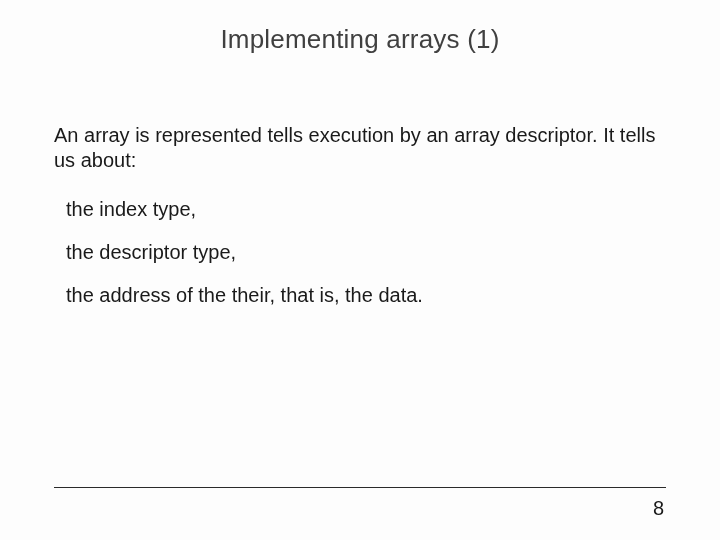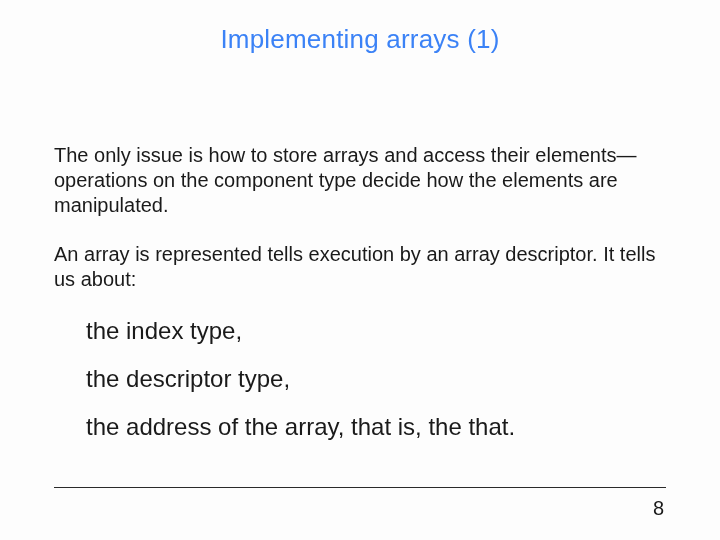--- a/index.html
+++ b/index.html
@@ -4,37 +4,37 @@
 <style>
   * { margin: 0; padding: 0; box-sizing: border-box; }
   html, body { width: 720px; height: 540px; background: #fdfdfd; font-family: Arial, Helvetica, sans-serif; color: #1a1a1a; }
   .slide {
     position: relative;
     width: 720px;
     height: 540px;
     padding: 18px 54px 20px 54px;
   }
   .title {
-    color: #3b82f6;
+    color: #404040;
     font-size: 26px;
     font-weight: 400;
     text-align: center;
     margin-top: 6px;
-    margin-bottom: 88px;
+    margin-bottom: 68px;
     letter-spacing: 0.2px;
   }
   .para {
     font-size: 20px;
     line-height: 1.25;
     margin-bottom: 24px;
   }
   .bullet {
-    font-size: 24px;
+    font-size: 20px;
     line-height: 1.25;
-    margin-left: 32px;
+    margin-left: 12px;
     margin-bottom: 18px;
   }
   .footer-line {
     position: absolute;
     left: 54px;
     right: 54px;
     bottom: 52px;
     height: 1px;
     background: #2a2a2a;
   }
@@ -45,24 +45,23 @@
     font-size: 20px;
   }
 </style>
 </head>
 <body>
 
 <div class="slide">
 
   <h1 class="title">Implementing arrays (1)</h1>
 
-  <p class="para">The only issue is how to store arrays and access their elements—operations on the component type decide how the elements are manipulated.</p>
 
   <p class="para">An array is represented tells execution by an array descriptor. It tells us about:</p>
 
   <p class="bullet">the index type,</p>
   <p class="bullet">the descriptor type,</p>
-  <p class="bullet">the address of the array, that is, the that.</p>
+  <p class="bullet">the address of the their, that is, the data.</p>
 
   <div class="footer-line"></div>
   <div class="page-num">8</div>
 
 </div>
 
 </body></html>

